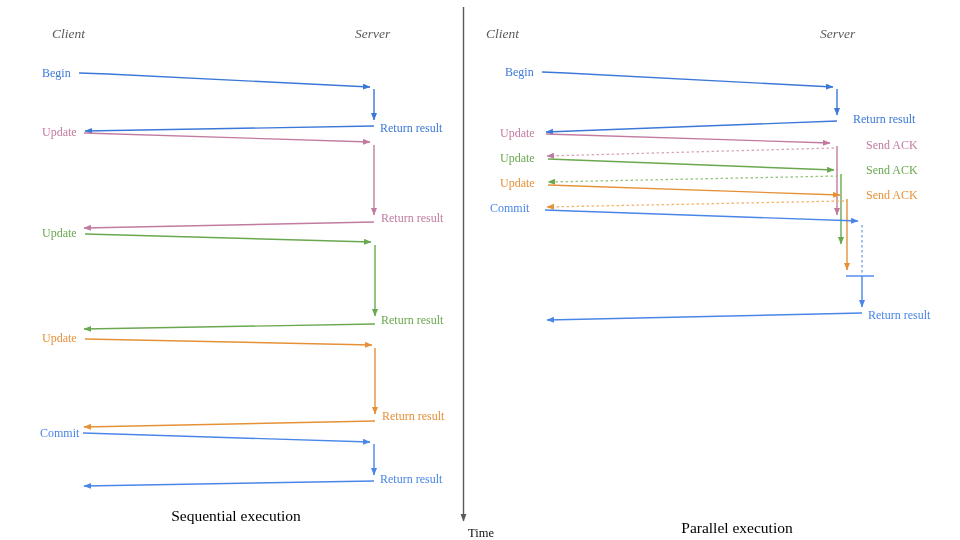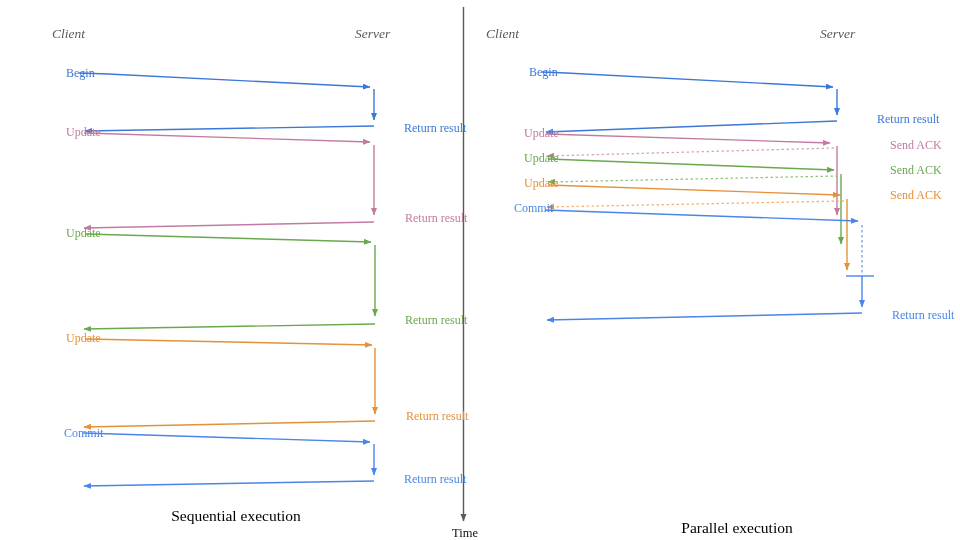--- a/index.html
+++ b/index.html
@@ -4,21 +4,21 @@
 <style>
   html,body{margin:0;padding:0;background:#fff;}
   #stage{
     position:relative;width:960px;height:540px;background:#ffffff;overflow:hidden;
     font-family:Liberation Serif, serif;
     padding-left:39px;
   }
   #diagram-svg{position:absolute;left:0;top:0;}
   .lbl{
     position:absolute;transform:translateY(-50%);
-    font-size:12px;line-height:1;white-space:nowrap;margin-left:24px;
+    font-size:12px;line-height:1;white-space:nowrap;
   }
   .heading{
     position:absolute;transform:translateY(-50%);
     font-style:italic;font-size:13.5px;color:#595959;white-space:nowrap;line-height:1;
   }
   .title{
     position:absolute;transform:translate(-50%,-50%);
     font-size:15.5px;color:#000000;white-space:nowrap;line-height:1;
   }
   .timelbl{
@@ -88,21 +88,21 @@
     </svg>
 
   <div id="labels-layer">
 
     <div class="heading" style="left:52px;top:34px">Client</div>
     <div class="heading" style="left:355px;top:34px">Server</div>
     <div class="heading" style="left:486px;top:34px">Client</div>
     <div class="heading" style="left:820px;top:34px">Server</div>
     <div class="title" style="left:236px;top:516px">Sequential execution</div>
     <div class="title" style="left:737px;top:528px">Parallel execution</div>
-    <div class="timelbl" style="left:465px;top:533px">Time</div>
+    <div class="timelbl" style="left:481px;top:533px">Time</div>
   <div class="lbl" style="left: 42px; top: 73px; color: rgb(60, 120, 216);">Begin</div>
       <div class="lbl" style="left: 380px; top: 128px; color: rgb(60, 120, 216);">Return result</div>
       <div class="lbl" style="left: 42px; top: 132px; color: rgb(194, 123, 160);">Update</div>
       <div class="lbl" style="left: 381px; top: 218px; color: rgb(194, 123, 160);">Return result</div>
       <div class="lbl" style="left: 42px; top: 233px; color: rgb(106, 168, 79);">Update</div>
       <div class="lbl" style="left: 381px; top: 320px; color: rgb(106, 168, 79);">Return result</div>
       <div class="lbl" style="left: 42px; top: 338px; color: rgb(230, 145, 56);">Update</div>
       <div class="lbl" style="left: 382px; top: 416px; color: rgb(230, 145, 56);">Return result</div>
       <div class="lbl" style="left: 40px; top: 433px; color: rgb(74, 134, 232);">Commit</div>
       <div class="lbl" style="left: 380px; top: 479px; color: rgb(74, 134, 232);">Return result</div>

